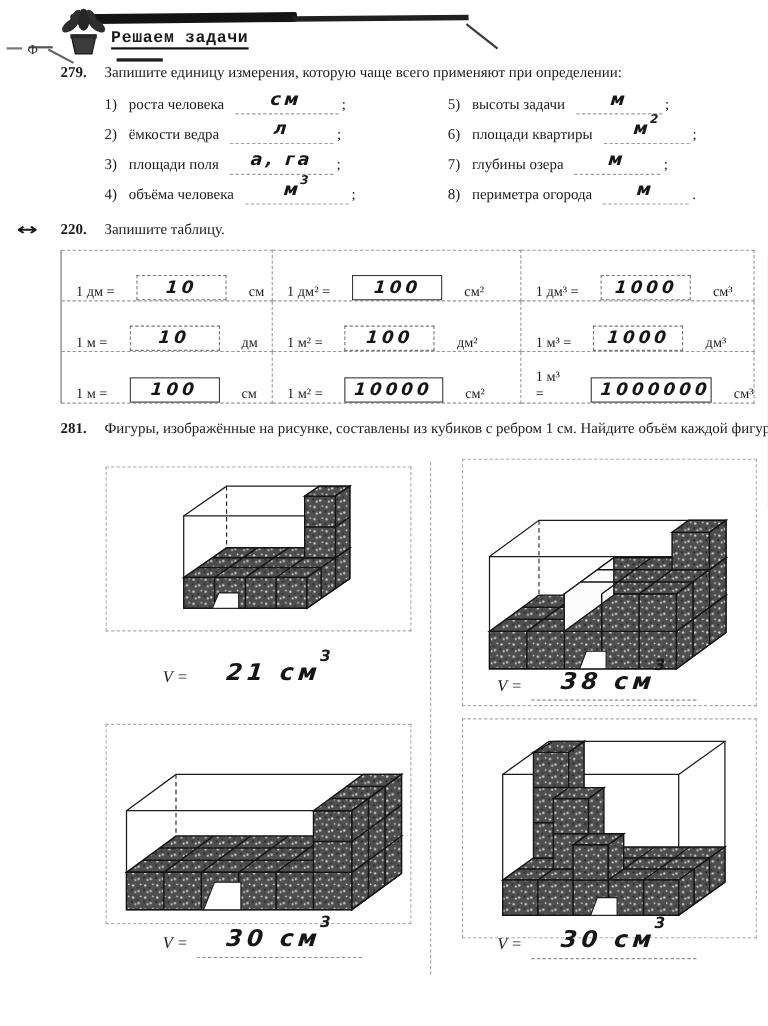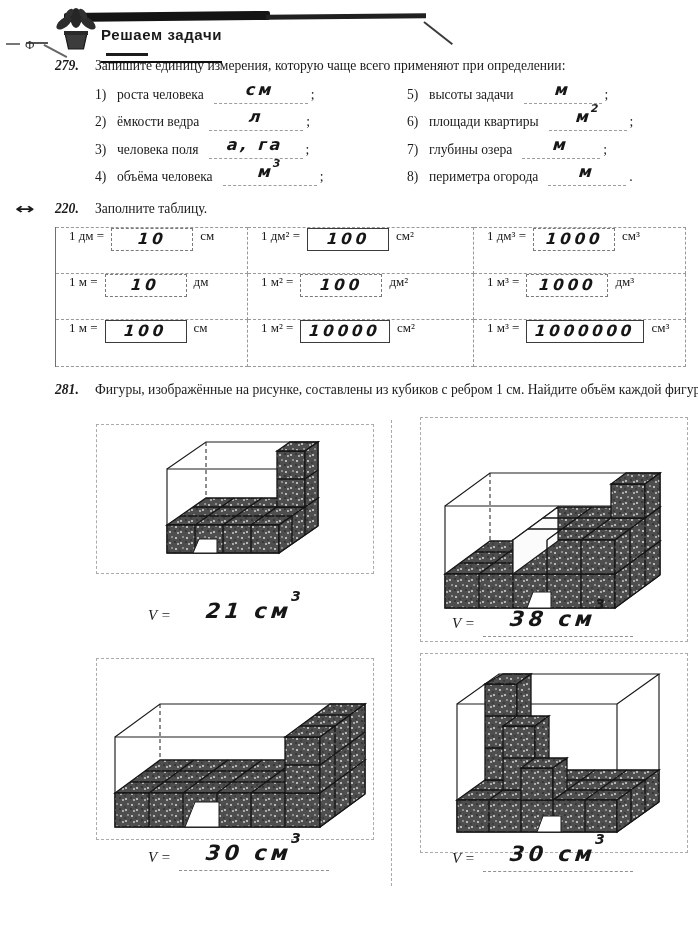--- a/index.html
+++ b/index.html
@@ -12,28 +12,28 @@
   .band-a { position:absolute; left:64px; top:12px; width:206px; height:9px; background:#141414; transform:rotate(-0.6deg); border-radius:2px; }
   .band-b { position:absolute; left:266px; top:14px; width:160px; height:5px; background:#202020; transform:rotate(-0.5deg); }
   .band-diag { position:absolute; left:424px; top:21px; width:36px; height:2px; background:#3a3a3a; transform:rotate(38deg); transform-origin:left center; }
   .dash-l1 { position:absolute; left:6px; top:43px; width:14px; height:2px; background:#777; }
   .dash-l2 { position:absolute; left:26px; top:42px; width:22px; height:2px; background:#555; }
   .mark-diag { position:absolute; left:44px; top:44px; width:26px; height:1.6px; background:#666; transform:rotate(28deg); transform-origin:left center; }
   .margin-mark { position:absolute; left:25px; top:38px; font-size:12px; color:#2e2e2e; }
   .plant { position:absolute; left:52px; top:5px; }
   .title {
     position:absolute; left:101px; top:26px; display:inline-block;
-    font-family:Liberation Sans, sans-serif; font-weight:bold; font-size:15px;
-    letter-spacing:0.6px; border-bottom:2.5px solid #111; padding-bottom:18px;
+    font-family:Liberation Mono, monospace; font-weight:bold; font-size:15px;
+    letter-spacing:0.6px; border-bottom:2.5px solid #111; padding-bottom:0;
   }
   .small-rule { position:absolute; left:106px; top:53px; width:42px; height:3px; background:#1c1c1c; }
 
   
   .prob { position:absolute; font-size:13.6px; line-height:1.45; width:628px; padding-left:40px; text-indent:-40px; }
-  .pnum { display:inline-block; width:40px; font-weight:bold; text-indent:0;font-style:italic; }
+  .pnum { display:inline-block; width:40px; font-weight:bold; text-indent:0; }
   .prob279 { left:55px; top:56px; }
   .prob280 { left:55px; top:199px; }
   .prob281 { left:55px; top:380px; }
   .marker280 { position:absolute; left:15px; top:200px; font-family:"DejaVu Sans", sans-serif; font-weight:bold; font-size:15px; transform:scaleX(1.55); transform-origin:left center; }
 
   
   .items279 { position:absolute; left:95px; top:83px; width:596px; display:flex; }
   .colA { width:312px; }
   .colB { width:284px; }
   .item { display:flex; align-items:baseline; height:27.5px; font-size:13.6px; }
@@ -52,21 +52,21 @@
   .hwsup { font-family:"DejaVu Sans", sans-serif; font-weight:700; font-style:italic; font-size:11px; position:relative; top:-9px; left:-1px; }
 
   
   .utable {
     position:absolute; left:55px; top:227px; width:630px;
     display:grid; grid-template-columns:192px 226px 212px; grid-auto-rows:46.5px;
     border-left:1px solid #6f6f6f;
   }
   .ucell {
     border-right:1px dashed #989898; border-bottom:1px dashed #989898;
-    display:flex; align-items:flex-start; padding-left:13px; gap:7px; font-size:13px;
+    display:flex; align-items:flex-end; padding-left:13px; gap:20px; font-size:13px;
   }
   .ucell.top { border-top:1px dashed #989898; }
   .valbox { min-width:64px; text-align:center; border:1.3px dashed #7a7a7a; padding:1px 8px 2px; }
   .valbox.solid { border-style:solid; border-color:#3b3b3b; }
   .valbox .hw { font-size:15.5px; letter-spacing:3.5px; display:inline-block; transform:skewX(-5deg); }
 
   
   .figcell { position:absolute; border:1px dashed #ababab; background:#fff; }
   #fig1 { left:96px;  top:424px; width:276px; height:148px; }
   #fig2 { left:420px; top:417px; width:266px; height:223px; }
@@ -132,21 +132,21 @@
         <span class="tail">;</span>
       </div>
       <div class="item">
         <span class="inum">2)</span>
         <span class="ilabel">ёмкости ведра</span>
         <span class="ansline"><span class="hw">л</span><sup class="hwsup"></sup></span>
         <span class="tail">;</span>
       </div>
       <div class="item">
         <span class="inum">3)</span>
-        <span class="ilabel">человека поля</span>
+        <span class="ilabel">площади поля</span>
         <span class="ansline"><span class="hw">а, га</span><sup class="hwsup"></sup></span>
         <span class="tail">;</span>
       </div>
       <div class="item">
         <span class="inum">4)</span>
         <span class="ilabel">объёма человека</span>
         <span class="ansline"><span class="hw">м</span><sup class="hwsup">3</sup></span>
         <span class="tail">;</span>
       </div>
     </div>
@@ -173,21 +173,21 @@
         <span class="inum">8)</span>
         <span class="ilabel">периметра огорода</span>
         <span class="ansline"><span class="hw">м</span><sup class="hwsup"></sup></span>
         <span class="tail">.</span>
       </div>
     </div>
   </div>
 
   <div class="marker280">↔</div>
   <div class="prob prob280">
-    <span class="pnum">220.</span><span>Заполните таблицу.</span>
+    <span class="pnum">220.</span><span>Запишите таблицу.</span>
   </div>
 
   <div class="utable">
     <div class="ucell top">
       <span class="lhs">1 дм =</span>
       <span class="valbox"><span class="hw">10</span></span>
       <span class="unit">см</span>
     </div>
     <div class="ucell top">
       <span class="lhs">1 дм² =</span>

